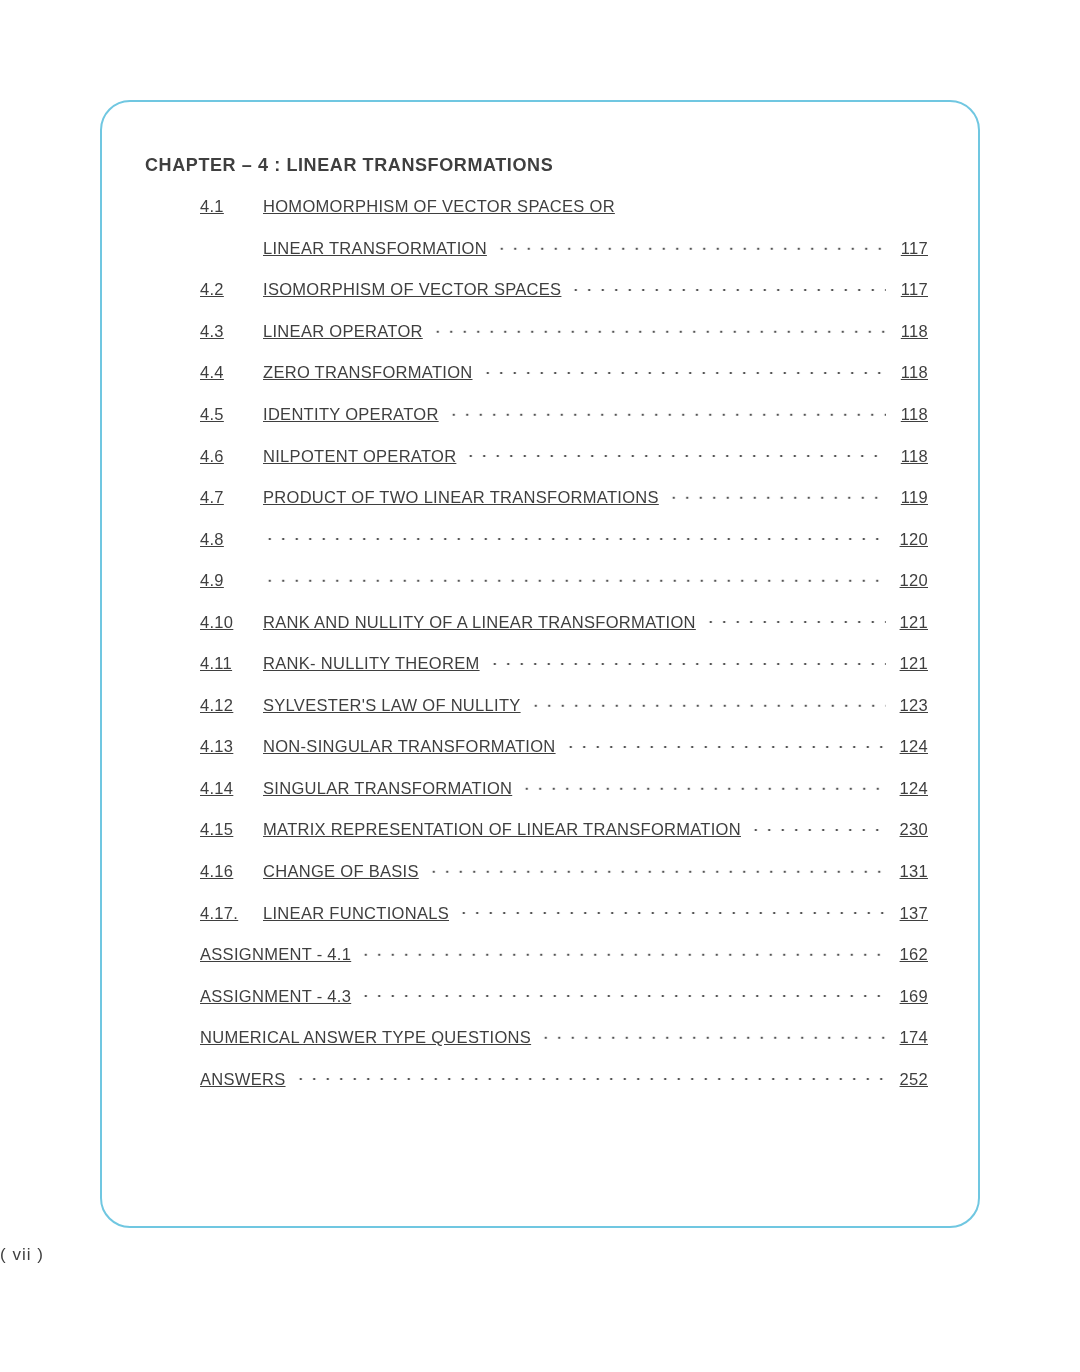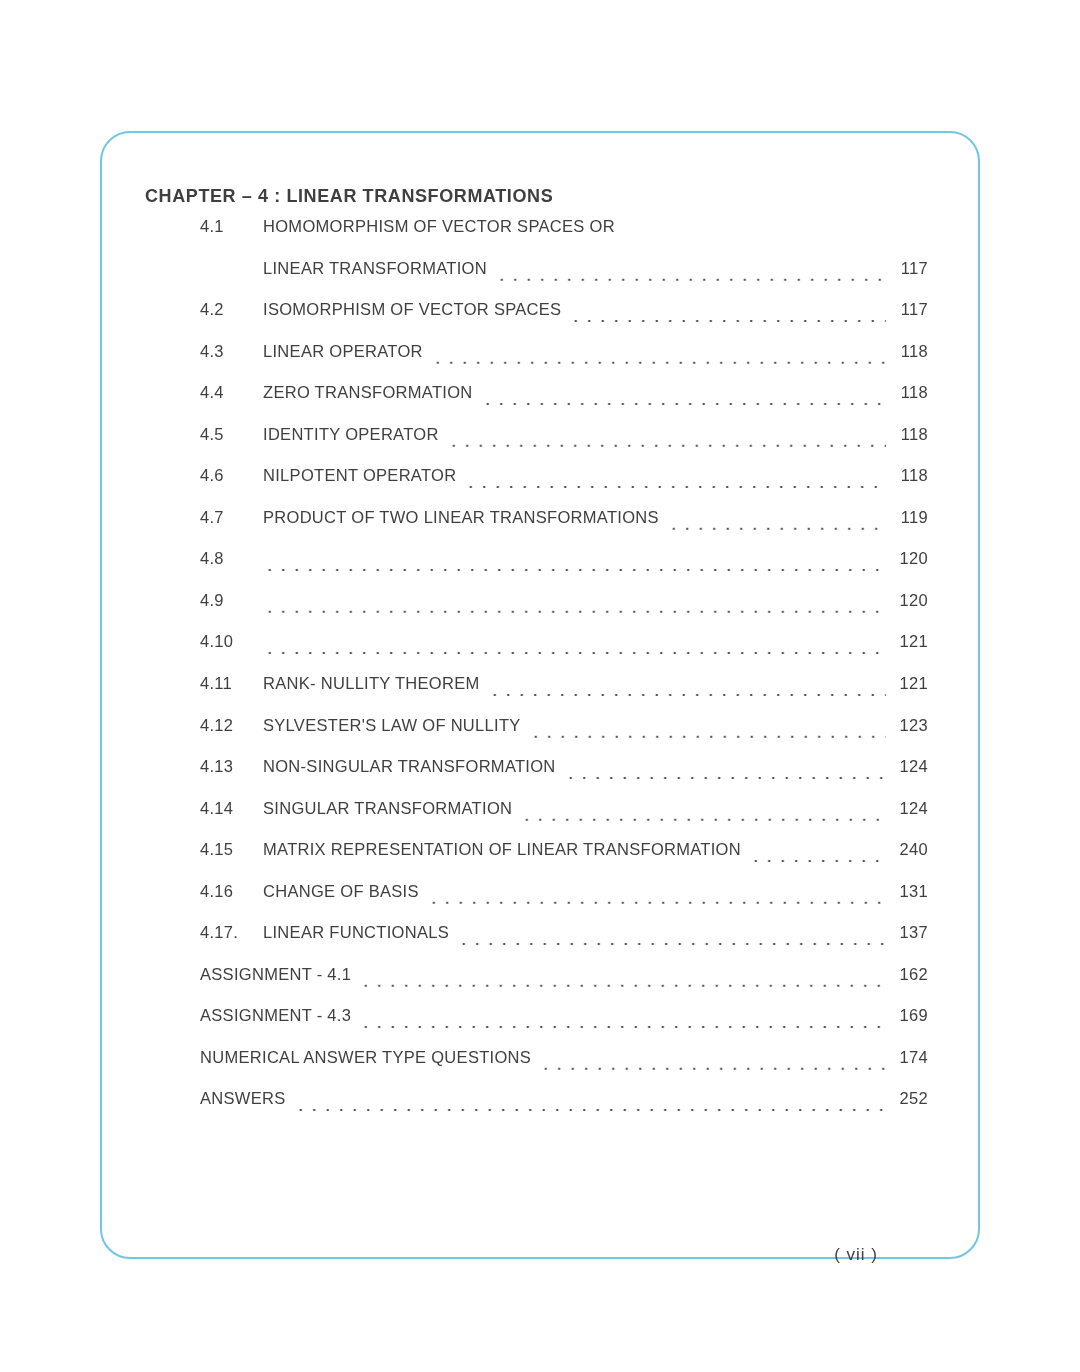--- a/index.html
+++ b/index.html
@@ -11,44 +11,43 @@
   body{
     width:1080px;height:1372px;position:relative;background:#ffffff;
     font-family:"Liberation Sans","DejaVu Sans",sans-serif;
     color:var(--text-color);
   }
   .panel{
     position:absolute;left:100px;top:100px;width:880px;height:1128px;
     box-sizing:border-box;border:2.5px solid var(--border-color);
     border-radius:30px;background:#fff;
     padding:50px 50px 0 43px;
-    margin-top:31px;
   }
   .chapter-heading{
     font-size:18px;font-weight:bold;letter-spacing:0.6px;
     line-height:26px;white-space:nowrap;
   }
   .toc-list{margin:8px 0 0 55px;}
   .toc-row{
-    display:flex;height:41.55px;
-    font-size:16.5px;letter-spacing:0.3px;white-space:nowrap;
+    display:flex;align-items:center;height:41.55px;
+    font-size:16.5px;letter-spacing:0.3px;white-space:nowrap;text-decoration:underline;
   }
   .toc-num{flex:none;width:63px;}
   .toc-title{flex:none;padding-right:8px;}
   .leader{
     flex:1 1 auto;height:100%;margin-right:8px;
     background-image:radial-gradient(circle,var(--dot-color) 1.4px,transparent 1.55px);
     background-size:13.5px 41.55px;
     background-repeat:repeat-x;
     background-position:left 63%;
   }
   .toc-page{flex:none;min-width:34px;text-align:right;}
   .folio{
     position:absolute;left:0;top:1245px;width:878px;
-    text-align:right;font-size:17px;letter-spacing:1px;
+    text-align:left;font-size:17px;letter-spacing:1px;
   }
 </style>
 </head>
 <body>
 
 <div class="panel">
   <div class="chapter-heading">CHAPTER – 4 : LINEAR TRANSFORMATIONS</div>
   <div class="toc-list" id="toc-list">
       <div class="toc-row">
         <span class="toc-num">4.1</span>
@@ -101,20 +100,21 @@
         <span class="leader"></span>
         <span class="toc-page">120</span>
       </div>
       <div class="toc-row">
         <span class="toc-num">4.9</span>
         <span class="leader"></span>
         <span class="toc-page">120</span>
       </div>
       <div class="toc-row">
         <span class="toc-num">4.10</span>
+        <span class="toc-title">RANK AND NULLITY OF A LINEAR TRANSFORMATION</span>
         <span class="leader"></span>
         <span class="toc-page">121</span>
       </div>
       <div class="toc-row">
         <span class="toc-num">4.11</span>
         <span class="toc-title">RANK- NULLITY THEOREM</span>
         <span class="leader"></span>
         <span class="toc-page">121</span>
       </div>
       <div class="toc-row">
@@ -132,21 +132,21 @@
       <div class="toc-row">
         <span class="toc-num">4.14</span>
         <span class="toc-title">SINGULAR TRANSFORMATION</span>
         <span class="leader"></span>
         <span class="toc-page">124</span>
       </div>
       <div class="toc-row">
         <span class="toc-num">4.15</span>
         <span class="toc-title">MATRIX REPRESENTATION OF LINEAR TRANSFORMATION</span>
         <span class="leader"></span>
-        <span class="toc-page">240</span>
+        <span class="toc-page">230</span>
       </div>
       <div class="toc-row">
         <span class="toc-num">4.16</span>
         <span class="toc-title">CHANGE OF BASIS</span>
         <span class="leader"></span>
         <span class="toc-page">131</span>
       </div>
       <div class="toc-row">
         <span class="toc-num">4.17.</span>
         <span class="toc-title">LINEAR FUNCTIONALS</span>

